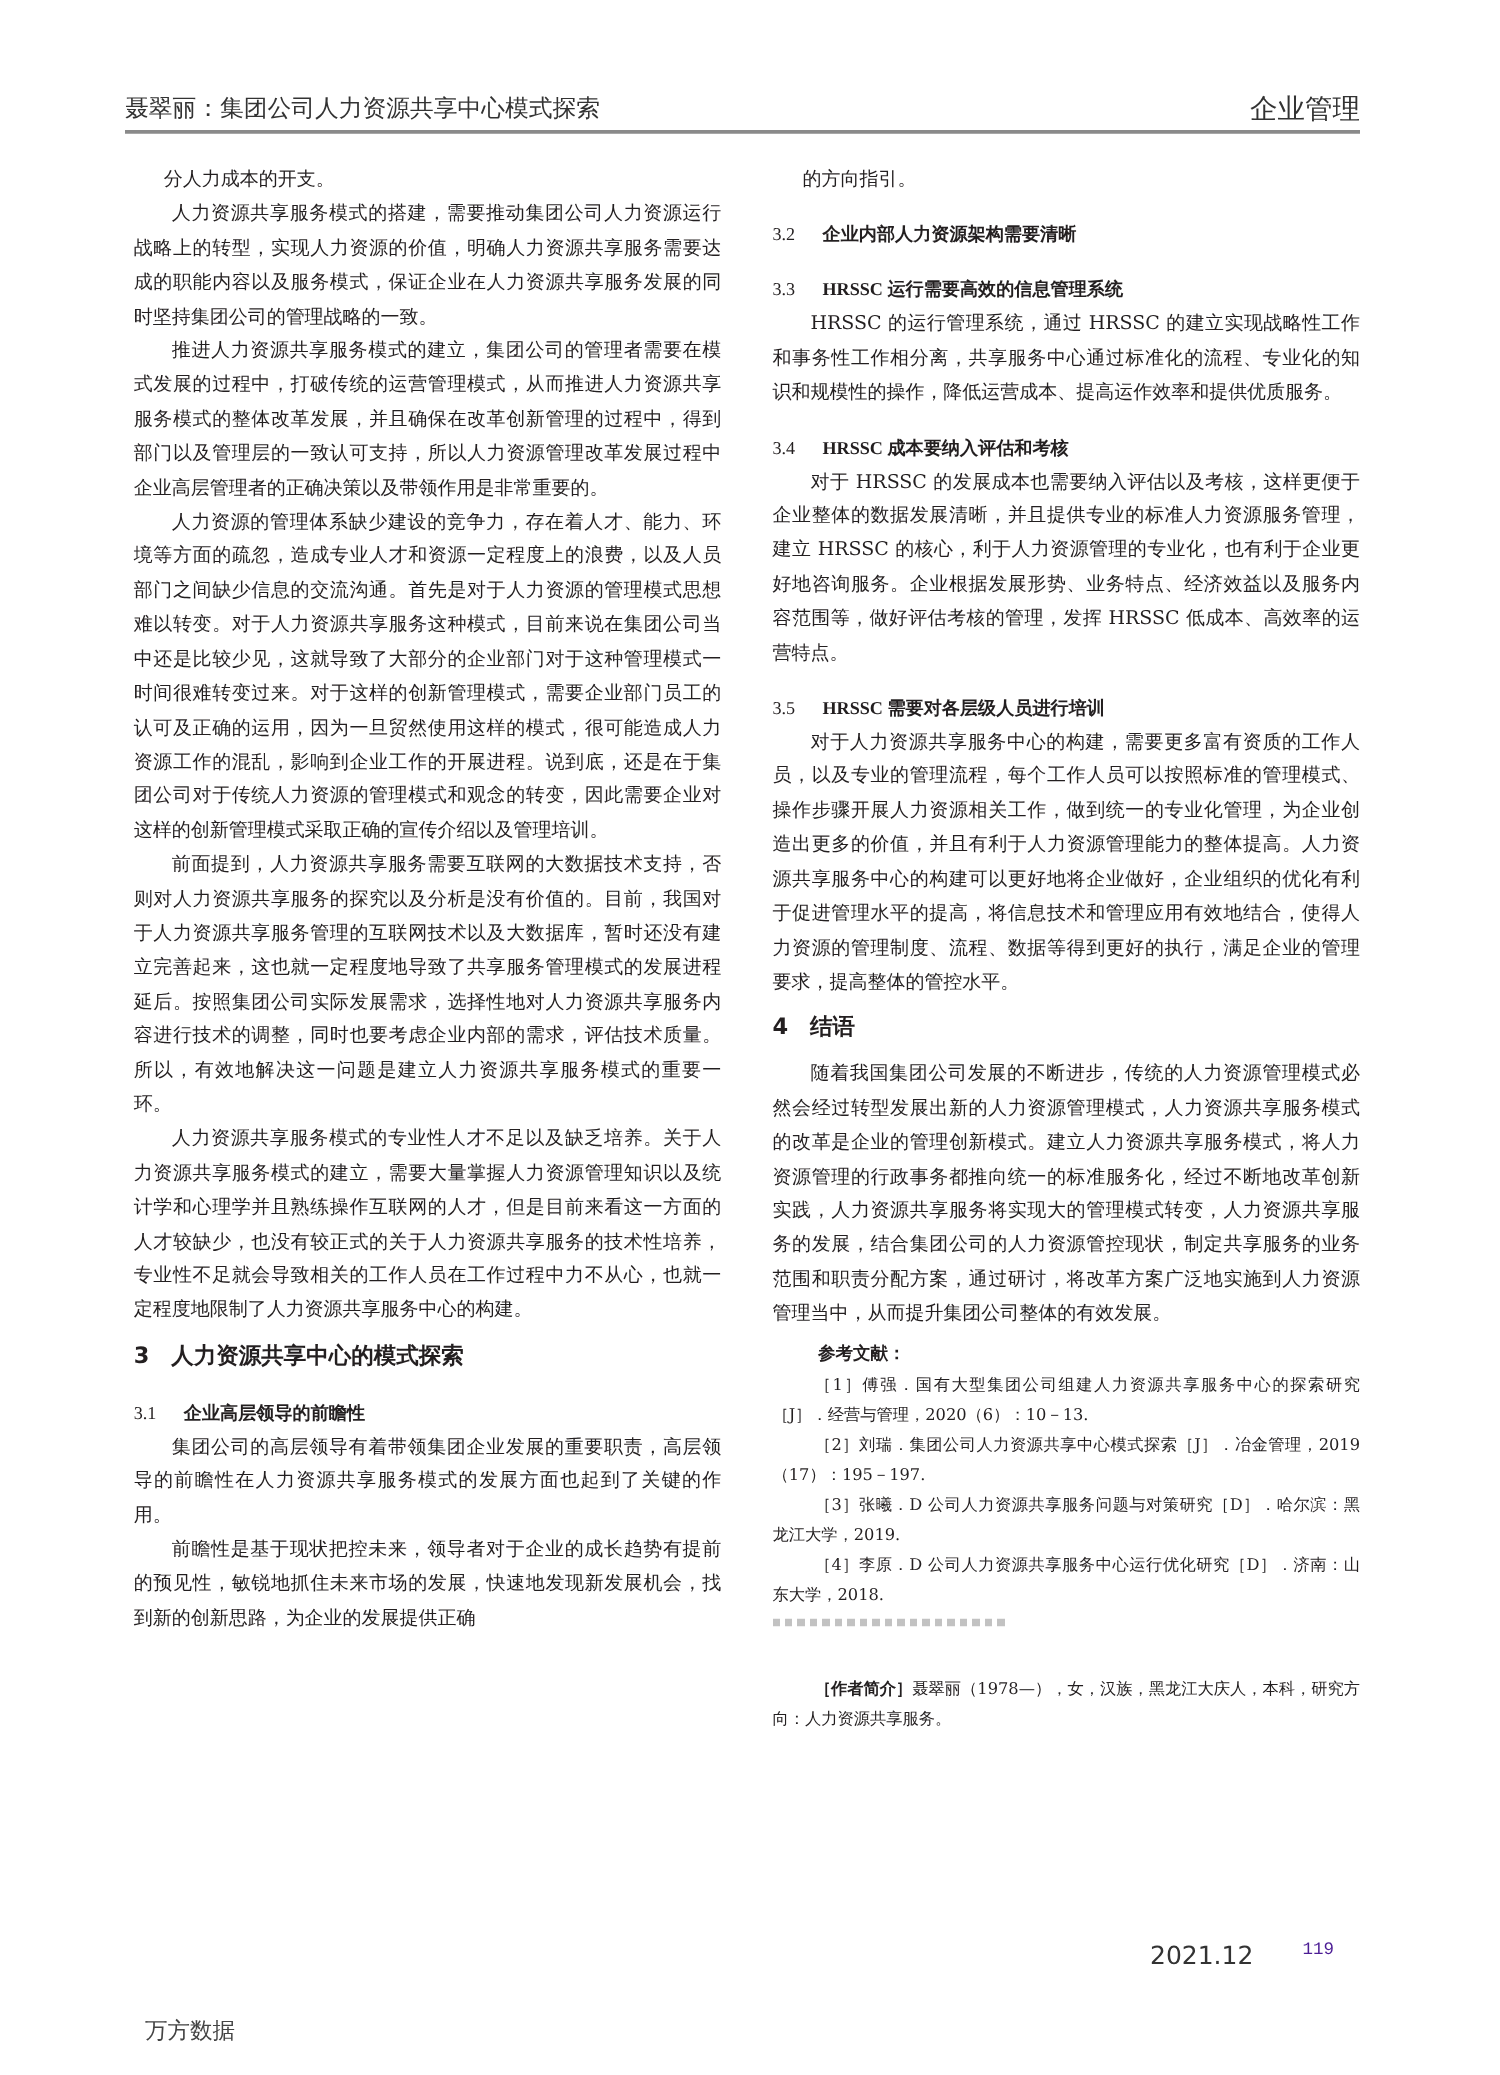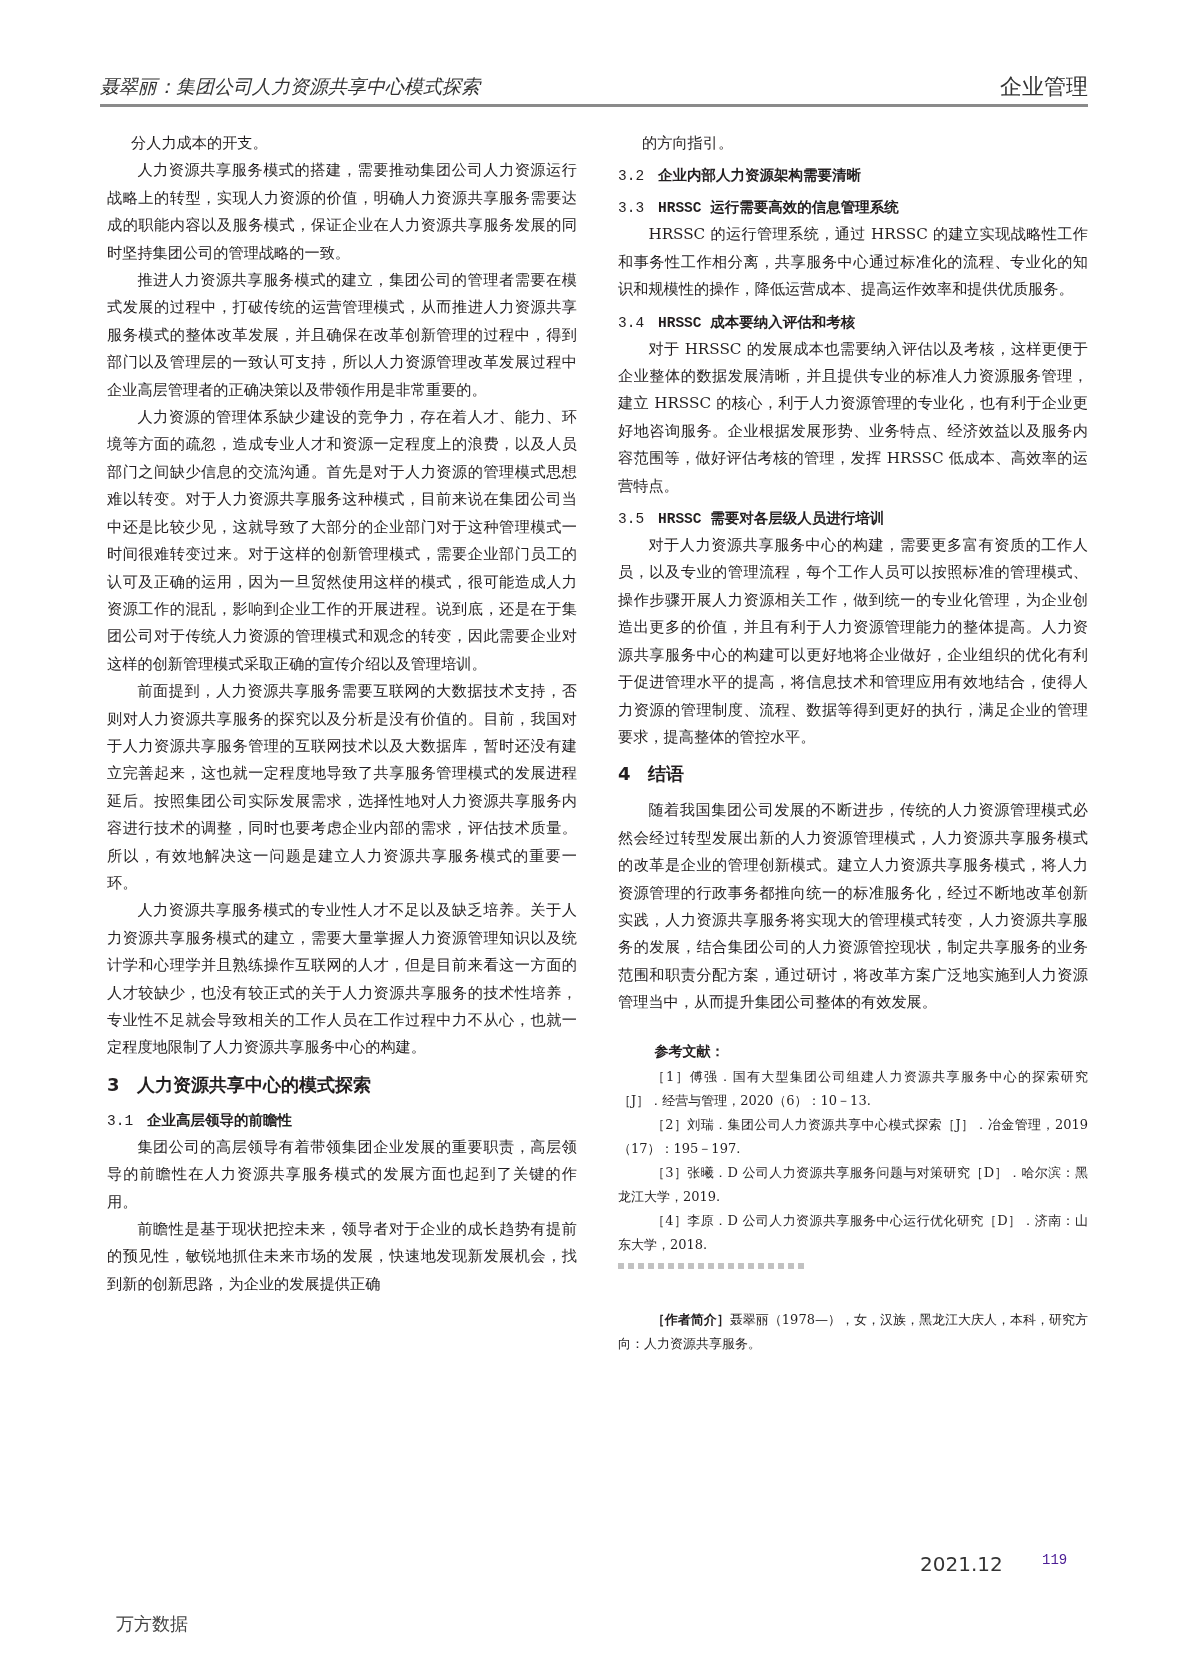--- a/index.html
+++ b/index.html
@@ -1,33 +1,33 @@
 <!DOCTYPE html>
 <html><head>
 <meta charset="utf-8">
 <style>
   html, body { margin: 0; padding: 0; background: #ffffff; }
   body { width: 1200px; height: 1660px; position: relative; overflow: hidden;
     font-family: "DejaVu Serif", "Liberation Serif", serif; color: #231f20; }
   .header { position: absolute; left: 100px; top: 70px; width: 988px; height: 34px;
     border-bottom: 3px solid #8a8a8a; display: flex; justify-content: space-between; align-items: flex-end; }
-  .header .left { font-family: "DejaVu Sans", "Liberation Sans", sans-serif; font-size: 19px; color: #333; padding-bottom: 4px; font-style: italic; }
+  .header .left { font-family: "DejaVu Sans", "Liberation Sans", sans-serif; font-size: 19px; color: #333; padding-bottom: 4px; }
   .header .right { font-family: "DejaVu Sans", "Liberation Sans", sans-serif; font-size: 22px; color: #333; padding-bottom: 2px; }
   .col { position: absolute; top: 130px; width: 470px; font-size: 15.2px; line-height: 27.4px; text-align: justify; }
   .col.left { left: 107px; }
   .col.right { left: 618px; width: 470px; }
   p { margin: 0; text-indent: 2em; }
   p.noindent { text-indent: 0; margin-left: 24px; }
   h2 { font-family: "DejaVu Sans", "Liberation Sans", sans-serif; font-size: 18px; font-weight: bold;
     margin: 8px 0 8px 0; line-height: 30px; }
   h2 .num { display: inline-block; width: 30px; }
-  h3 { font-family: Liberation Mono, monospace; font-size: 14.5px; font-weight: bold;
-    margin: 6px 0 0 0; line-height: 26px; }
+  h3 { font-family: Liberation Serif, serif; font-size: 14.5px; font-weight: bold;
+    margin: 18px 0 0 0; line-height: 26px; }
   h3 .num { display: inline-block; width: 40px; font-weight: normal; }
-  .refs { margin-top: 22px; font-size: 13px; line-height: 24px; }
+  .refs { margin-top: 6px; font-size: 13px; line-height: 24px; }
   .refs .title { font-weight: bold; padding-left: 2.6em; font-size: 14px; margin-bottom: 2px; }
   .refs p { text-indent: 2.6em; }
   .wavy { margin: 6px 0 10px 0; width: 190px; height: 6px;
     background: repeating-linear-gradient(90deg, #999 0 6px, #fff 6px 10px); opacity: .6; }
   .author { font-size: 13px; line-height: 24px; }
   .author p { text-indent: 2.6em; margin-top: 39px; }
   .author b { font-weight: bold; }
   .footer-date { position: absolute; left: 920px; top: 1552px; font-family: "DejaVu Sans", "Liberation Sans", sans-serif; font-size: 20px; color: #333; }
   .footer-page { position: absolute; left: 1042px; top: 1552px; font-family: Liberation Mono, monospace; font-size: 14px; color: #4c1d95; }
   .watermark { position: absolute; left: 100px; top: 1612px; font-size: 18px; color: #444; font-family: "DejaVu Serif", serif; margin-left: 16px; }

